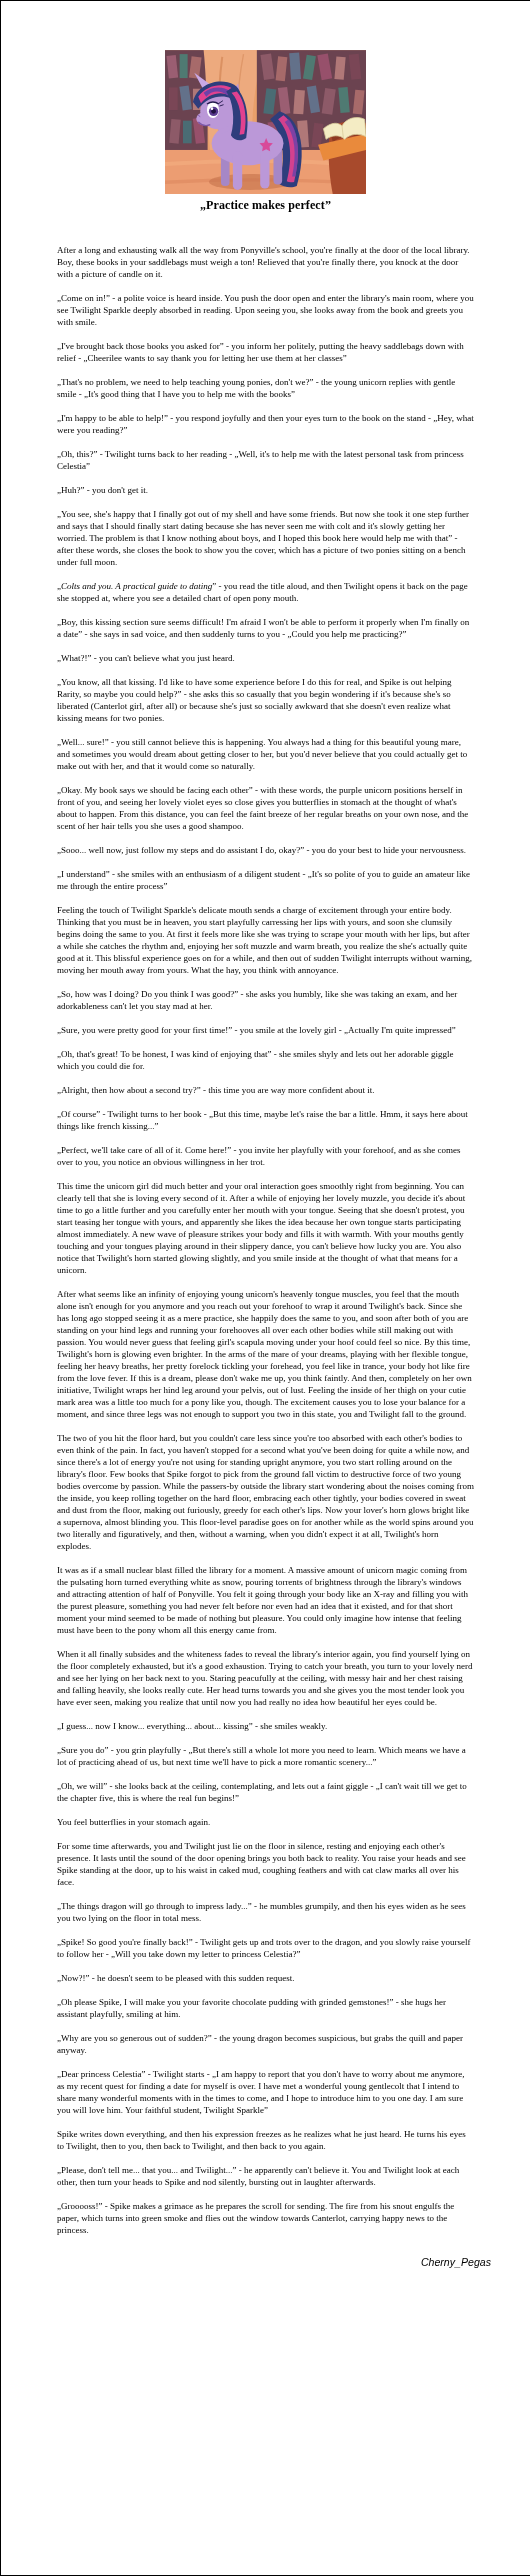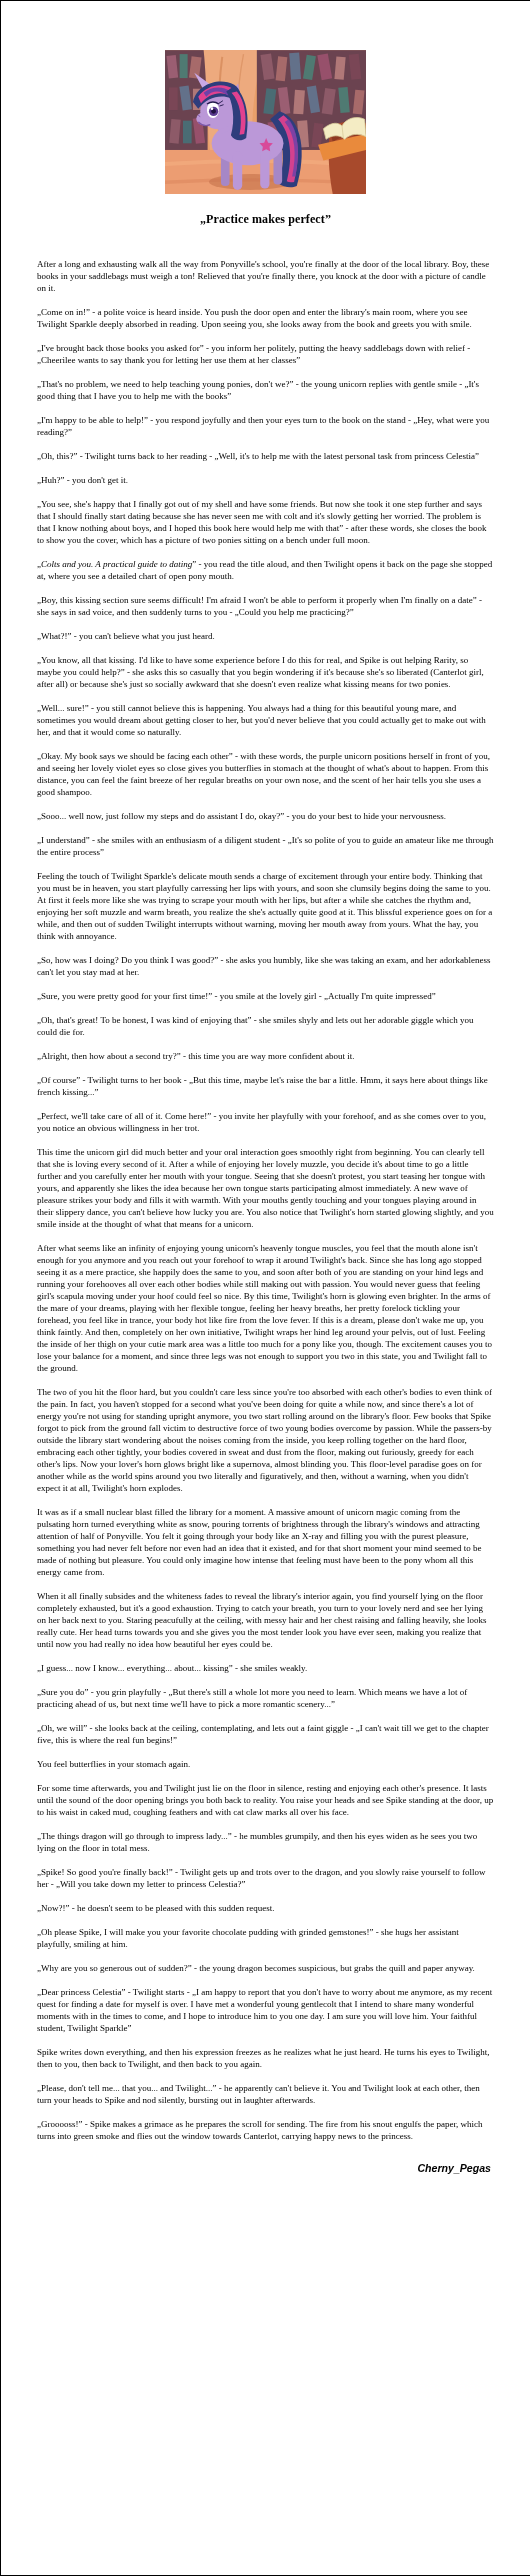--- a/index.html
+++ b/index.html
@@ -14,41 +14,41 @@
     font-family: "Liberation Serif", serif;
     overflow: hidden;
   }
   .hero {
     width: 201px;
     height: 144px;
     margin: 49px auto 0 auto;
   }
   .hero svg { display: block; width: 100%; height: 100%; }
   .title {
-    margin: 18px 0 0 0;
+    margin: 4px 0 0 0;
     text-align: center;
     font-size: 12px;
     font-weight: bold;
     font-family: "Liberation Serif", serif;
     letter-spacing: 0.1px;
   }
   .story-body {
     margin-top: 31px;
-    padding: 0 36px;
+    padding: 0 56px;
     font-size: 9px;
     line-height: 12px;
     text-align: left;
   }
   .story-body p { margin: 0 0 12px 0; }
   .it { font-style: italic; }
   .signature {
     padding: 8px 39px 0 39px;
     text-align: right;
     font-family: "Liberation Sans", sans-serif;
-    font-weight: bold;
+    font-weight: normal;
     font-style: italic;
     font-size: 10.6px;
   }
 </style>
 </head>
 <body>
 
 <div class="page">
 
   <div class="hero" role="img" aria-label="Cartoon still: Twilight Sparkle, a smiling purple unicorn pony, standing in the Ponyville library with bookshelves behind her and an open book on a wooden desk">

